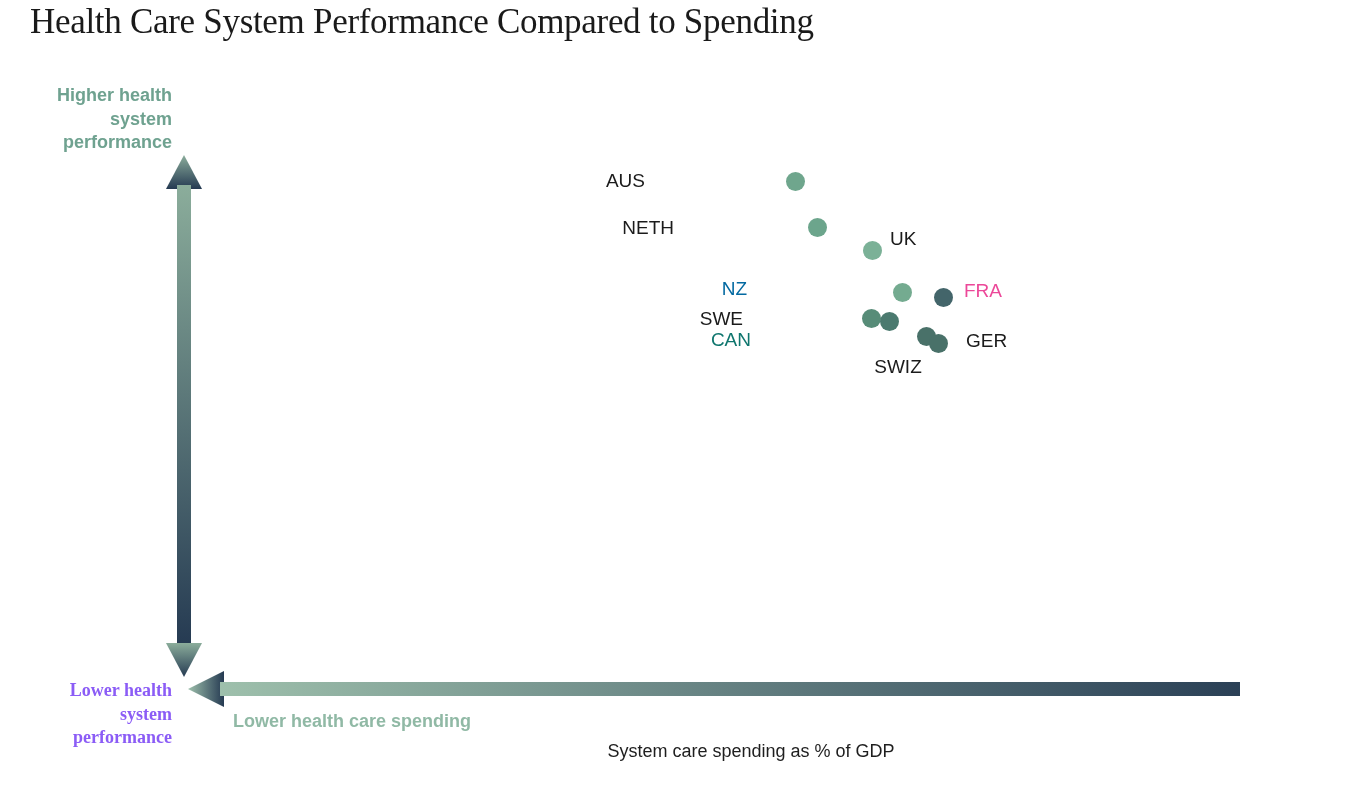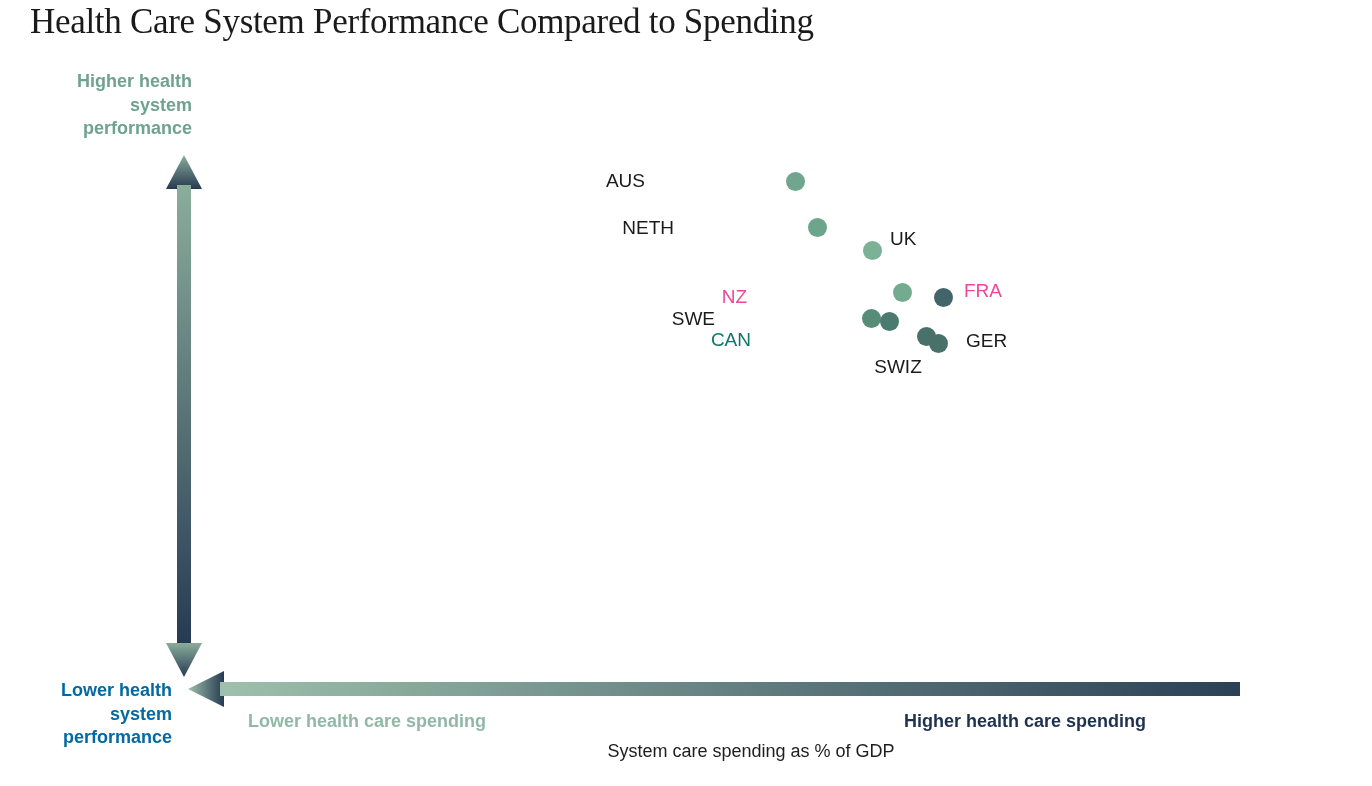--- a/index.html
+++ b/index.html
@@ -9,23 +9,23 @@
   }
   .chart-title{
     position:absolute;left:30px;top:2px;margin:0;
     font-family:"Liberation Serif",serif;font-weight:400;
     font-size:35px;letter-spacing:-0.3px;color:#1a1a1a;white-space:nowrap;
   }
   .axis-corner-label{
     position:absolute;font-size:18px;font-weight:bold;line-height:23.5px;
     white-space:pre-line;text-align:right;width:172px;left:0;
   }
-  .y-top{top:70px;padding-left:20px;}
+  .y-top{top:84px;}
   .y-bottom{top:679px;}
-  .x-end-label{position:absolute;font-size:18px;font-weight:bold;white-space:nowrap;margin-left:15px;}
+  .x-end-label{position:absolute;font-size:18px;font-weight:bold;white-space:nowrap;}
   .x-left{left:233px;top:711px;}
   .x-right{right:94px;top:711px;}
   .x-caption{
     position:absolute;left:751px;top:741px;transform:translateX(-50%);
     font-size:18px;font-weight:400;white-space:nowrap;
   }
   .arrow-svg{position:absolute;display:block;}
   .v-arrow{left:165px;top:155px;}
   .h-arrow{left:188px;top:670px;}
   .points-layer{position:absolute;left:0;top:0;width:100%;height:100%;}
@@ -67,43 +67,42 @@
       <polygon points="0,19 36,1 36,37"></polygon>
       <rect x="32" y="12" width="1070" height="14"></rect>
       <polygon points="1134,19 1098,1 1098,37"></polygon>
     </g>
   </svg>
 
   <div class="axis-corner-label y-top" style="color: rgb(111, 162, 144);">Higher health
 system
 performance</div>
 
-  <div class="axis-corner-label y-bottom" style="color: #0369a1;">Lower health
+  <div class="axis-corner-label y-bottom" style="color: #8b5cf6; font-family: Liberation Serif, serif;">Lower health
 system
 performance</div>
 
   <div class="x-end-label x-left" style="color: rgb(144, 185, 165);">Lower health care spending</div>
 
-  <div class="x-end-label x-right" style="color: rgb(29, 49, 80);">Higher health care spending</div>
 
   <div class="x-caption" style="color: rgb(30, 30, 30);">System care spending as % of GDP</div>
 
   <div class="points-layer">
       <div class="dot" style="left: 785.5px; top: 171.5px; height: 19px; width: 19px; background: rgb(111, 166, 141);"></div>
       <div class="dot-label" style="color: rgb(27, 27, 27); top: 170px; right: 595px;">AUS</div>
       <div class="dot" style="left: 807.5px; top: 217.5px; height: 19px; width: 19px; background: rgb(108, 165, 140);"></div>
       <div class="dot-label" style="color: rgb(27, 27, 27); top: 217px; right: 566px;">NETH</div>
       <div class="dot" style="left: 862.5px; top: 240.5px; height: 19px; width: 19px; background: rgb(123, 177, 151);"></div>
       <div class="dot-label" style="color: rgb(27, 27, 27); top: 228px; left: 890px;">UK</div>
       <div class="dot" style="left: 892.5px; top: 282.5px; height: 19px; width: 19px; background: rgb(116, 171, 144);"></div>
-      <div class="dot-label" style="color: #ec4899; top: 278px; right: 493px; margin-top: 8px;">NZ</div>
+      <div class="dot-label" style="color: #0369a1; top: 278px; right: 493px;">NZ</div>
       <div class="dot" style="left: 933.5px; top: 287.5px; height: 19px; width: 19px; background: rgb(67, 101, 106);"></div>
       <div class="dot-label" style="color: #ec4899; top: 280px; left: 964px;">FRA</div>
       <div class="dot" style="left: 861.5px; top: 308.5px; height: 19px; width: 19px; background: rgb(87, 140, 120);"></div>
-      <div class="dot-label" style="color: rgb(27, 27, 27); top: 308px; right: 525px;">SWE</div>
+      <div class="dot-label" style="color: rgb(27, 27, 27); top: 308px; right: 497px;">SWE</div>
       <div class="dot" style="left: 879.5px; top: 311.5px; height: 19px; width: 19px; background: rgb(75, 122, 111);"></div>
       <div class="dot-label" style="color: #0f766e; top: 329px; right: 489px;">CAN</div>
       <div class="dot" style="left: 916.5px; top: 326.5px; height: 19px; width: 19px; background: rgb(73, 113, 105);"></div>
       <div class="dot-label" style="color: rgb(27, 27, 27); top: 356px; left: 898px; transform: translateX(-50%);">SWIZ</div>
       <div class="dot" style="left: 928.5px; top: 333.5px; height: 19px; width: 19px; background: rgb(73, 113, 105);"></div>
       <div class="dot-label" style="color: rgb(27, 27, 27); top: 330px; left: 966px;">GER</div>
       <div class="dot" style="left: 1259px; top: 613px; height: 20px; width: 20px; background: rgb(31, 51, 80);"></div>
       <div class="dot-label" style="color: #0f172a; top: 612px; left: 1295px;">US</div>
     </div>
 

